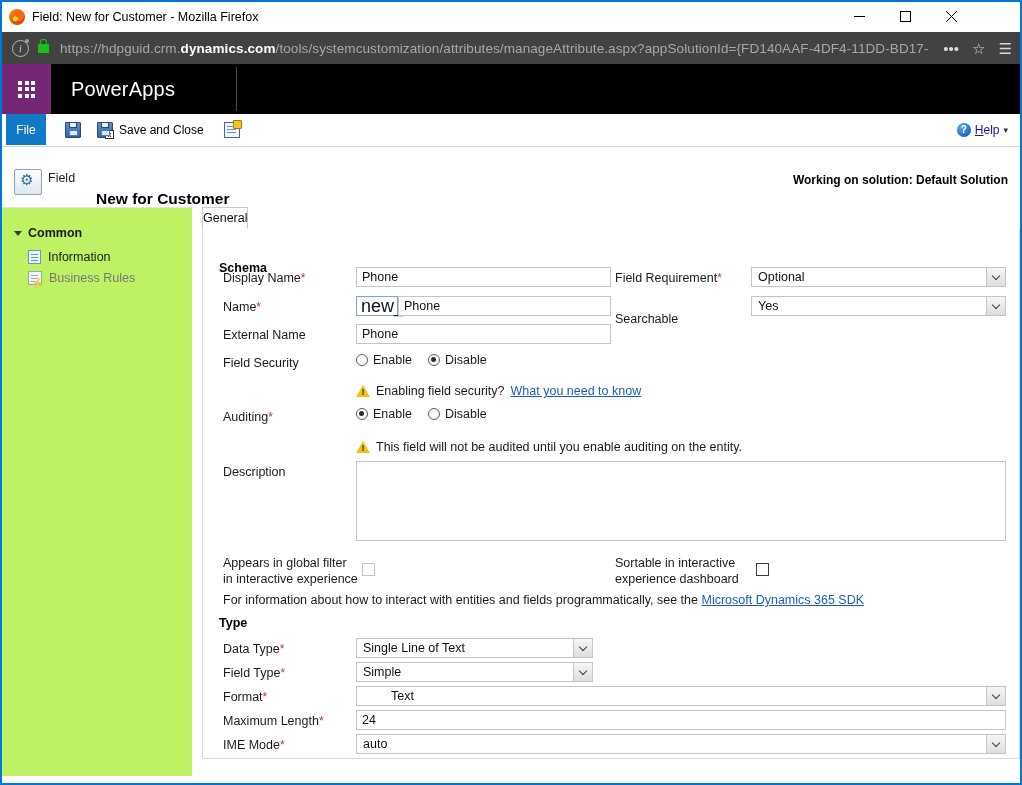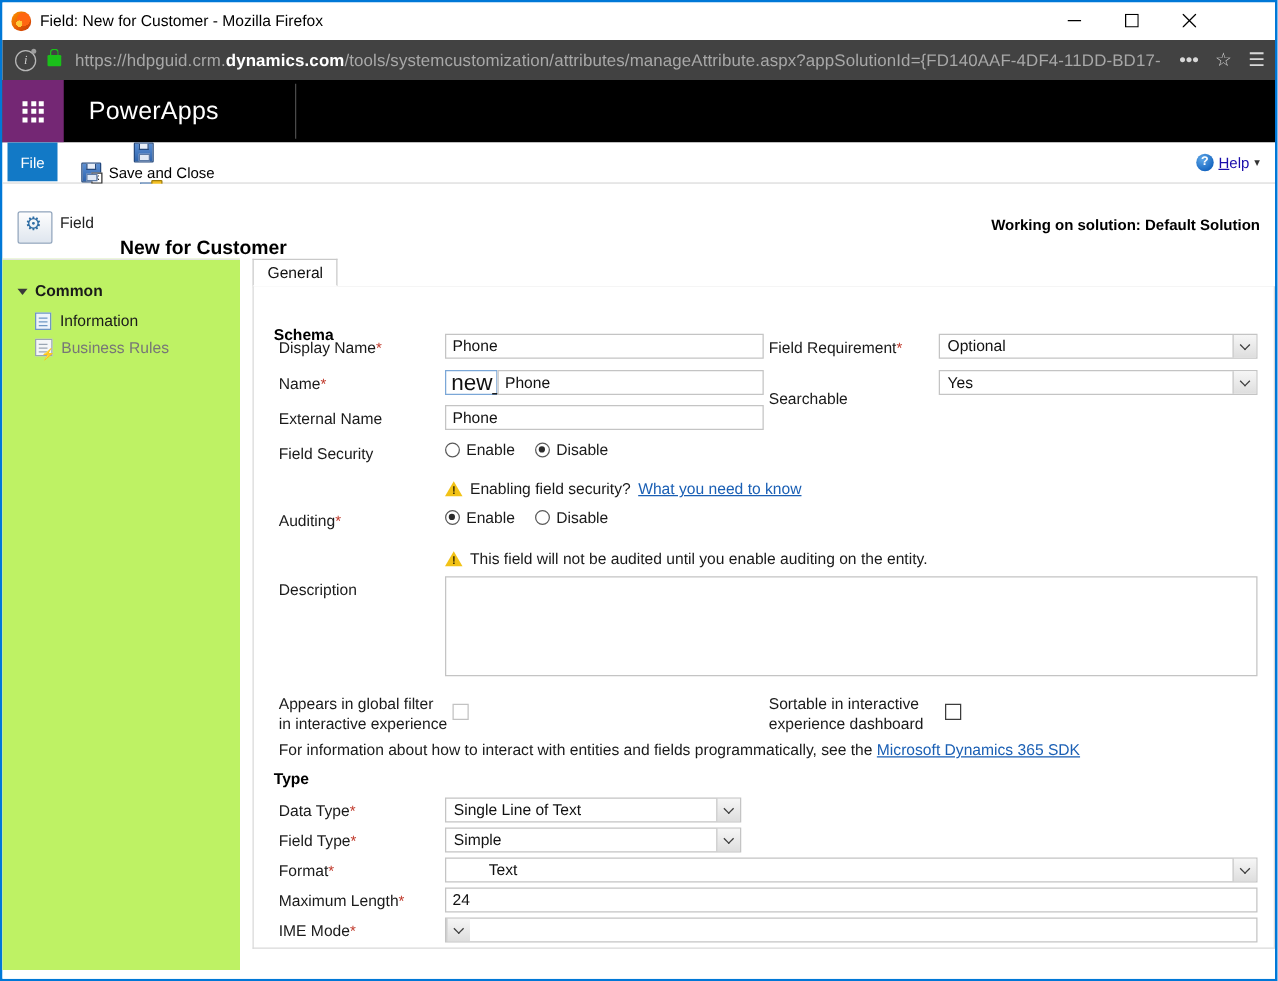--- a/index.html
+++ b/index.html
@@ -182,21 +182,21 @@
     width: 40px; height: 31px;
     background: #1279c6;
     color: #ffffff;
     font-size: 12px;
     display: flex; align-items: center; justify-content: center;
   }
   #cmds {
     position: absolute;
     left: 58px; top: 0;
     height: 31px;
-    display: flex; align-items: center; gap: 0px; flex-direction: column;
+    display: flex; align-items: center; gap: 0px;
   }
   .cmd {
     height: 31px;
     display: flex; align-items: center;
     padding: 0 5px;
     gap: 6px;
     white-space: nowrap;
     font-size: 12px;
     color: #000;
   }
@@ -428,21 +428,21 @@
     position: absolute;
     left: 9px; top: 0px;
     width: 818px;
     height: 22px;
     border-bottom: 1px solid #c9c9c9;
   }
   #tab-general {
     position: absolute;
     left: 0; top: 0;
     height: 22px;
-    padding: 0 11px;
+    padding: 0 0;
     background: #ffffff;
     border: 1px solid #c9c9c9;
     border-bottom: 1px solid #ffffff;
     box-sizing: border-box;
     display: flex; align-items: center;
     font-size: 12.5px;
     color: #111;
   }
   #formpanel {
     position: absolute;
@@ -850,20 +850,21 @@
           <span class="arrow">
               <span class="arrow-gl"></span>
             </span>
         </div>
 
         <div class="flabel" style="left:20px; top:485px;"><span>Maximum Length</span><span class="req">*</span></div>
         <input class="tinput" style="left: 153px; top: 481px; width: 650px;" value="24">
 
         <div class="flabel" style="left:20px; top:509px;"><span>IME Mode</span><span class="req">*</span></div>
         <div class="ddl" style="left:153px; top:505px; width:650px;">
+          <span class="val">auto</span>
           <span class="arrow">
               <span class="arrow-gl"></span>
             </span>
         </div>
 
       </div>
     </div>
   </div>
 </div>
 

